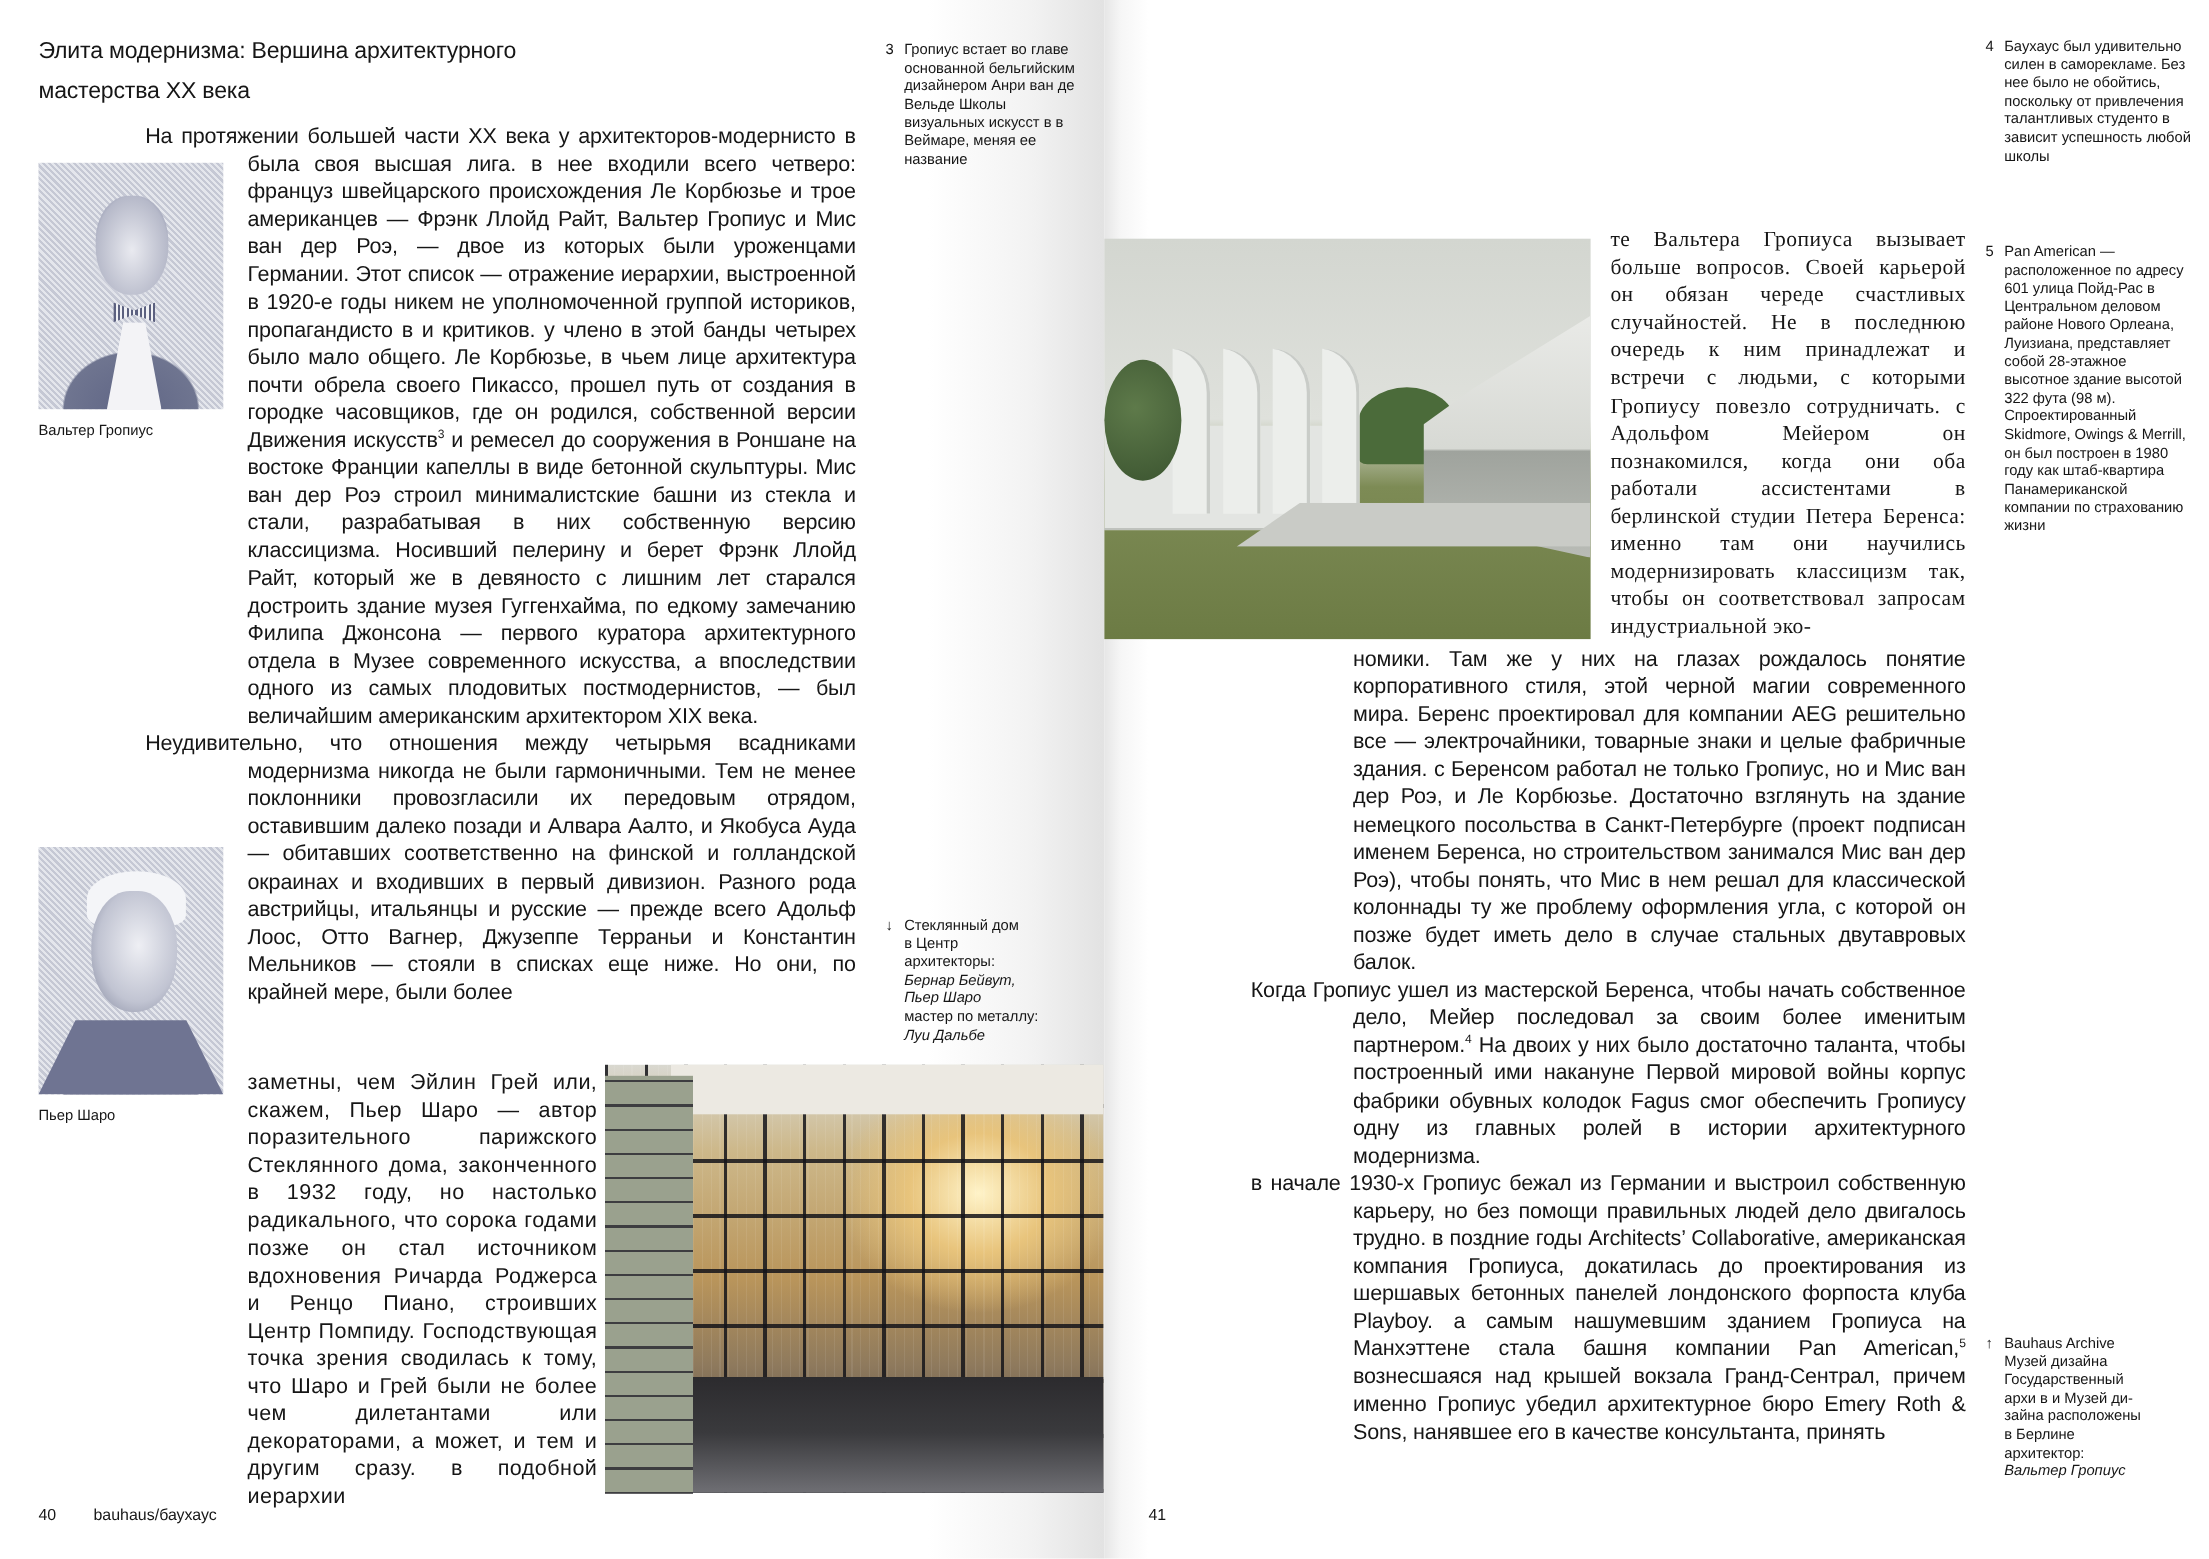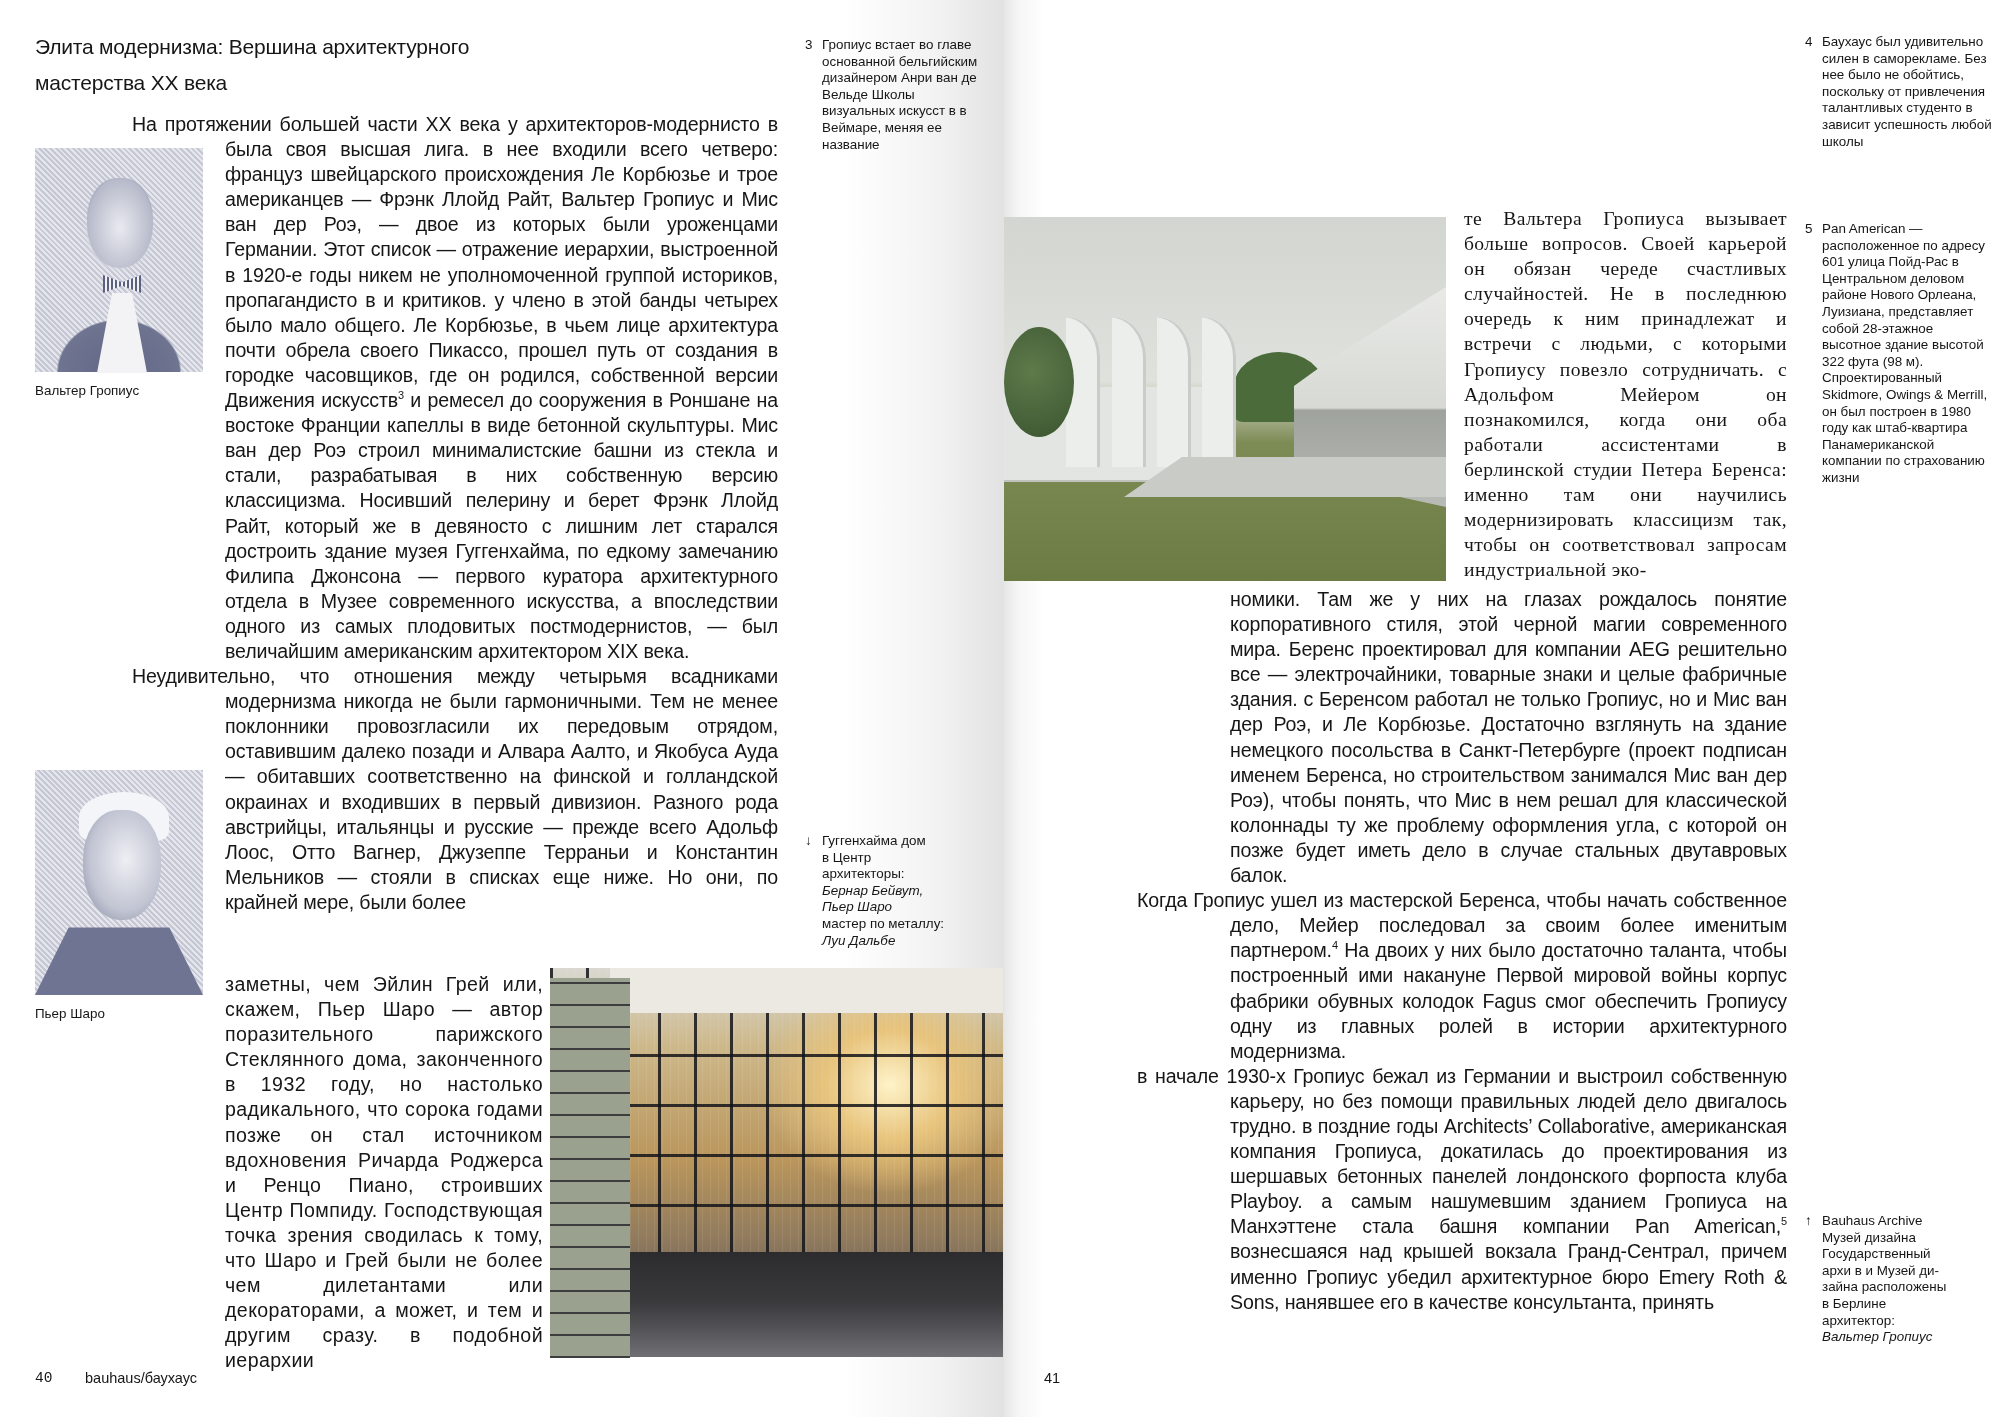--- a/index.html
+++ b/index.html
@@ -156,36 +156,36 @@
   </div>
 
   <div class="abs note" style="left:805px; top:37px; width:180px;">
     <span class="num">3</span>
     <div class="txt">Гропиус встает во главе основанной бельгийским дизайнером Анри ван де Вельде Школы визуальных искусст в в Веймаре, меняя ее название</div>
   </div>
 
   <div class="abs note" style="left:805px; top:833px; width:180px;">
     <span class="num">↓</span>
     <div class="txt">
-      <div>Гуггенхайма дом</div>
+      <div>Стеклянный дом</div>
       <div>в Центр</div>
       <div>архитекторы:</div>
       <div><i>Бернар Бейвут,</i></div>
       <div><i>Пьер Шаро</i></div>
       <div>мастер по металлу:</div>
       <div><i>Луи Дальбе</i></div>
     </div>
   </div>
 
   <div class="abs photo-glass" style="left:550px; top:968px; width:453px; height:389px;">
     <div class="sky"></div>
     <div class="left-wing"></div>
   </div>
 
-  <div class="abs folio" style="left:35px; top:1370px;font-family:Liberation Mono, monospace;">40</div>
+  <div class="abs folio" style="left:35px; top:1370px;">40</div>
   <div class="abs folio" style="left:85px; top:1370px;text-align:center;">bauhaus/баухаус</div>
 </div>
 
 <div class="page page-right">
 
   <div class="abs body-text" style="left:226px; top:30px; width:557px;">
   </div>
 
   <div class="abs photo-bauhaus" style="left:0px; top:217px; width:442px; height:364px;">
     <div class="trees-back"></div>

